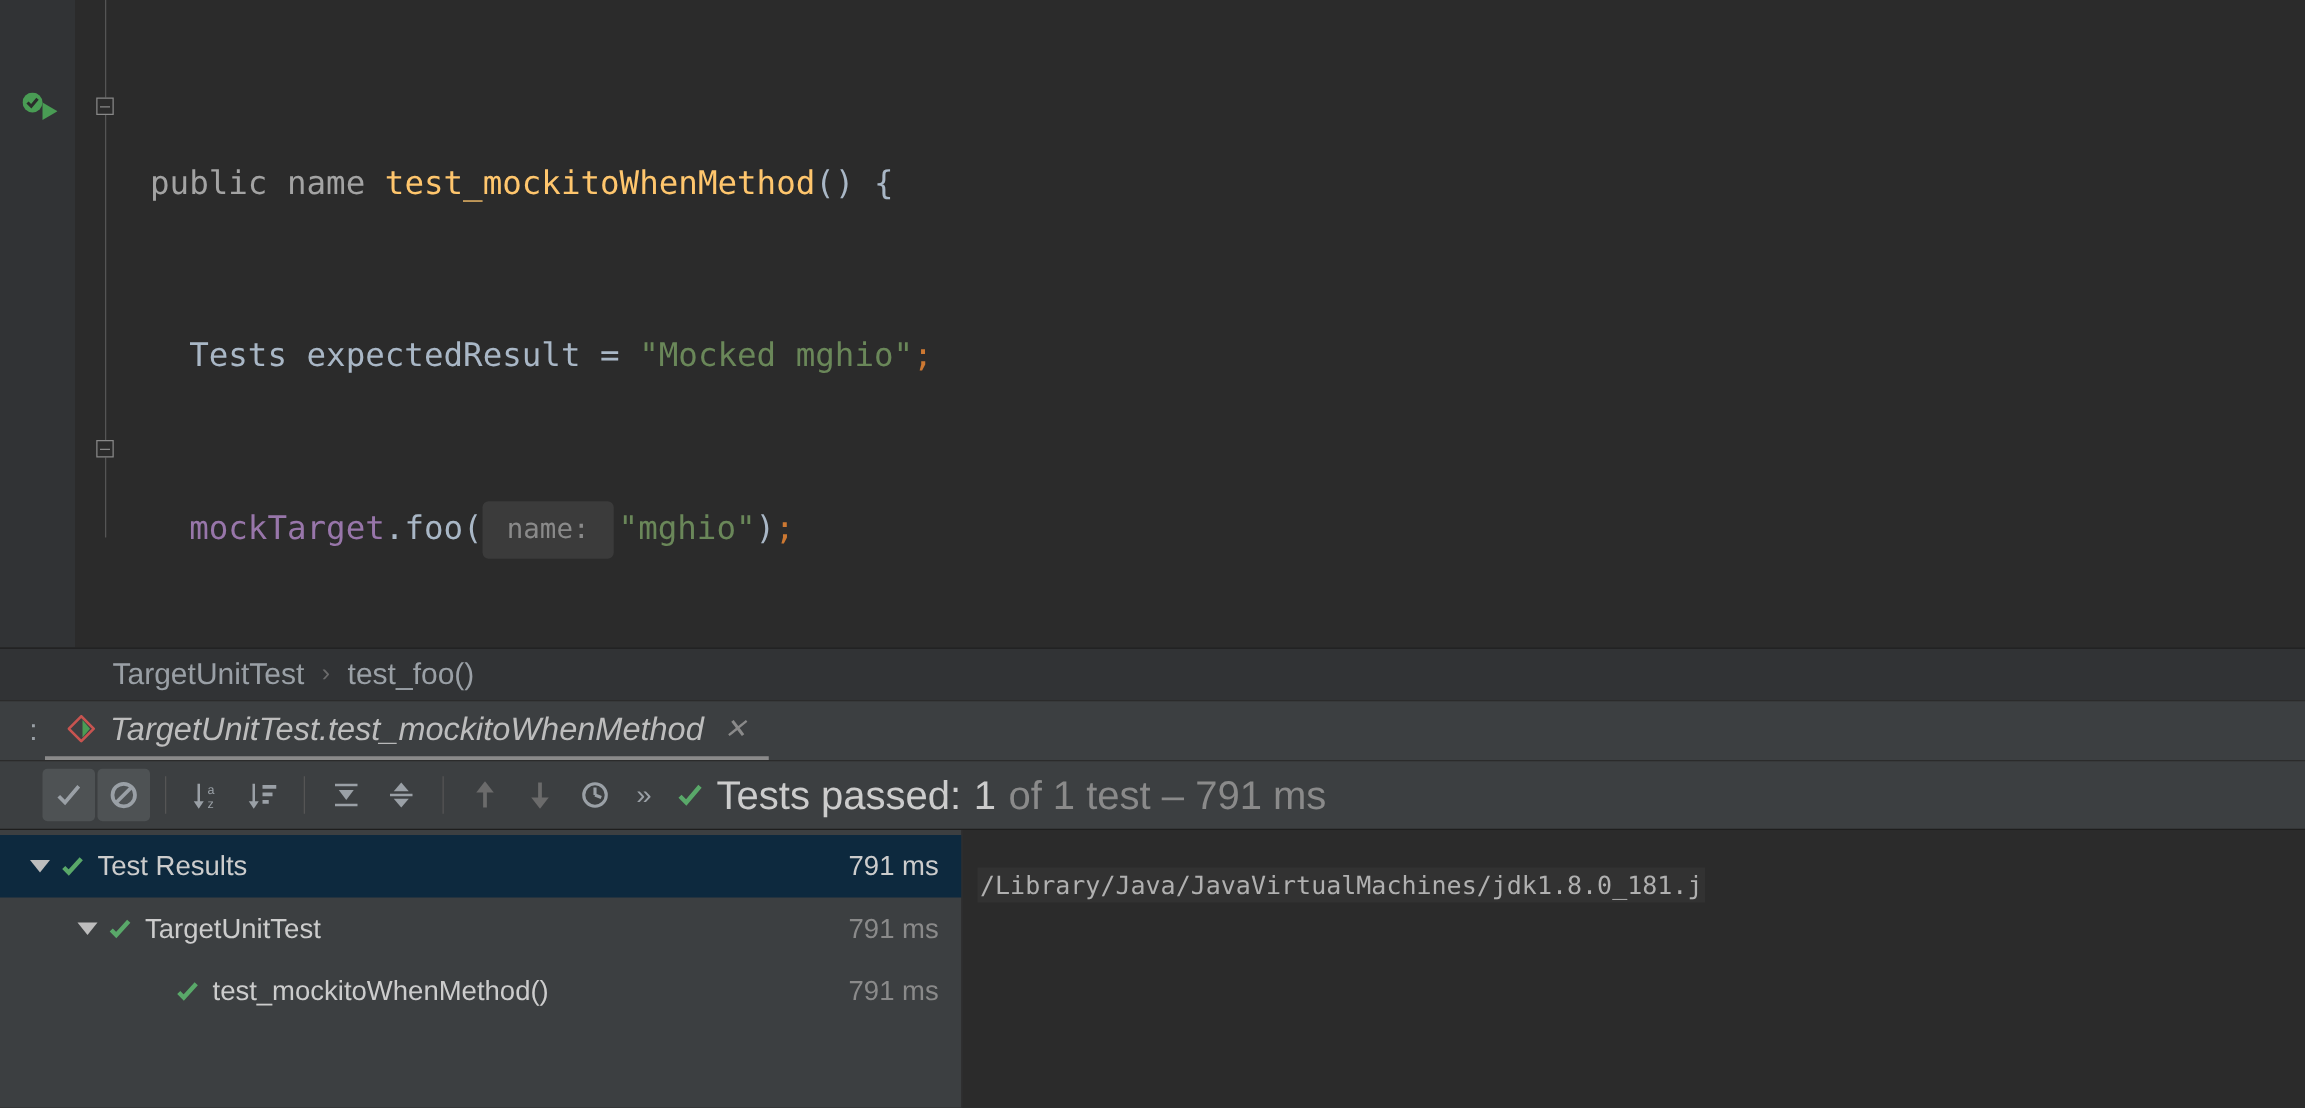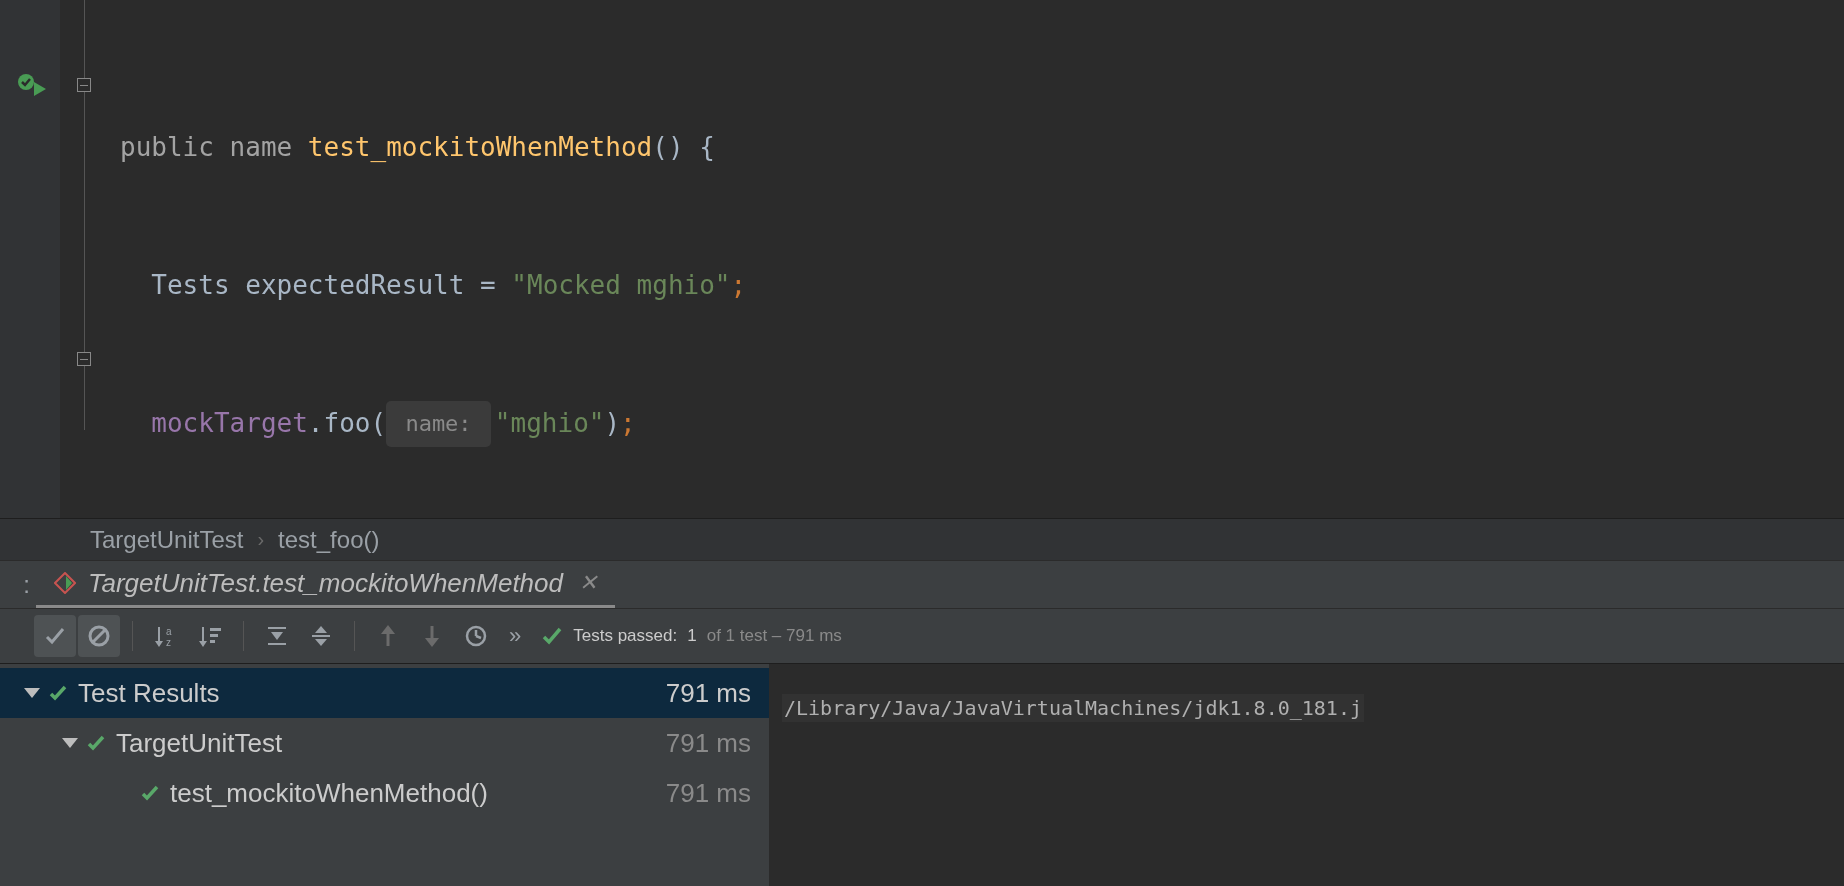--- a/index.html
+++ b/index.html
@@ -174,21 +174,21 @@
   .tb-more {
     margin-left: 10px;
     color: #9aa0a6;
     font-size: 22px;
   }
   .tb-status {
     margin-left: 20px;
     display: flex;
     align-items: center;
     gap: 10px;
-    font-size: 17px;
+    font-size: 32px;
   }
   .tb-status .pass { color: #cccccc; }
   .tb-status .passcount { color: #cccccc; }
   .tb-status .dim { color: #8a8a8a; }
 
   
   .lower {
     position: absolute;
     left: 0;
     top: 664px;
@@ -201,21 +201,21 @@
   .tree {
     width: 770px;
     background: #3c3f41;
     border-right: 1px solid #2b2b2b;
     padding-top: 4px;
   }
   .tree-row {
     display: flex;
     align-items: center;
     height: 50px;
-    font-size: 26px;
+    font-size: 22px;
   }
   .tree-row.selected { background: #0d293e; }
   .tree-row .indent { display: inline-block; }
   .tree-row .arrow {
     width: 0; height: 0;
     border-left: 8px solid transparent;
     border-right: 8px solid transparent;
     border-top: 10px solid #bdbdbd;
     margin-right: 8px;
   }

